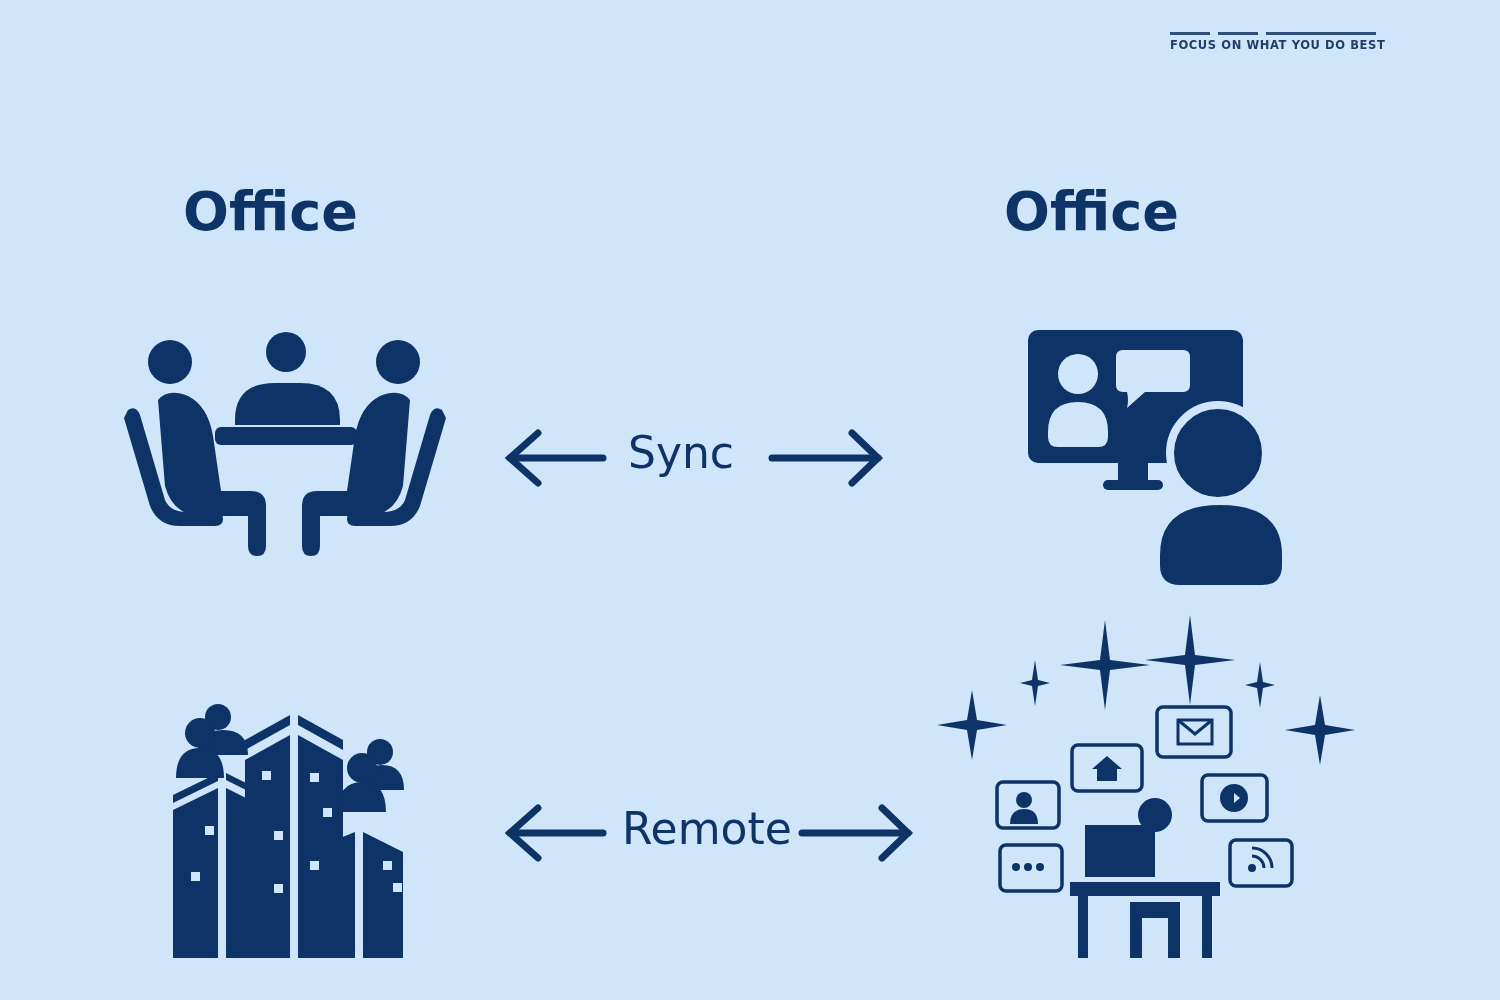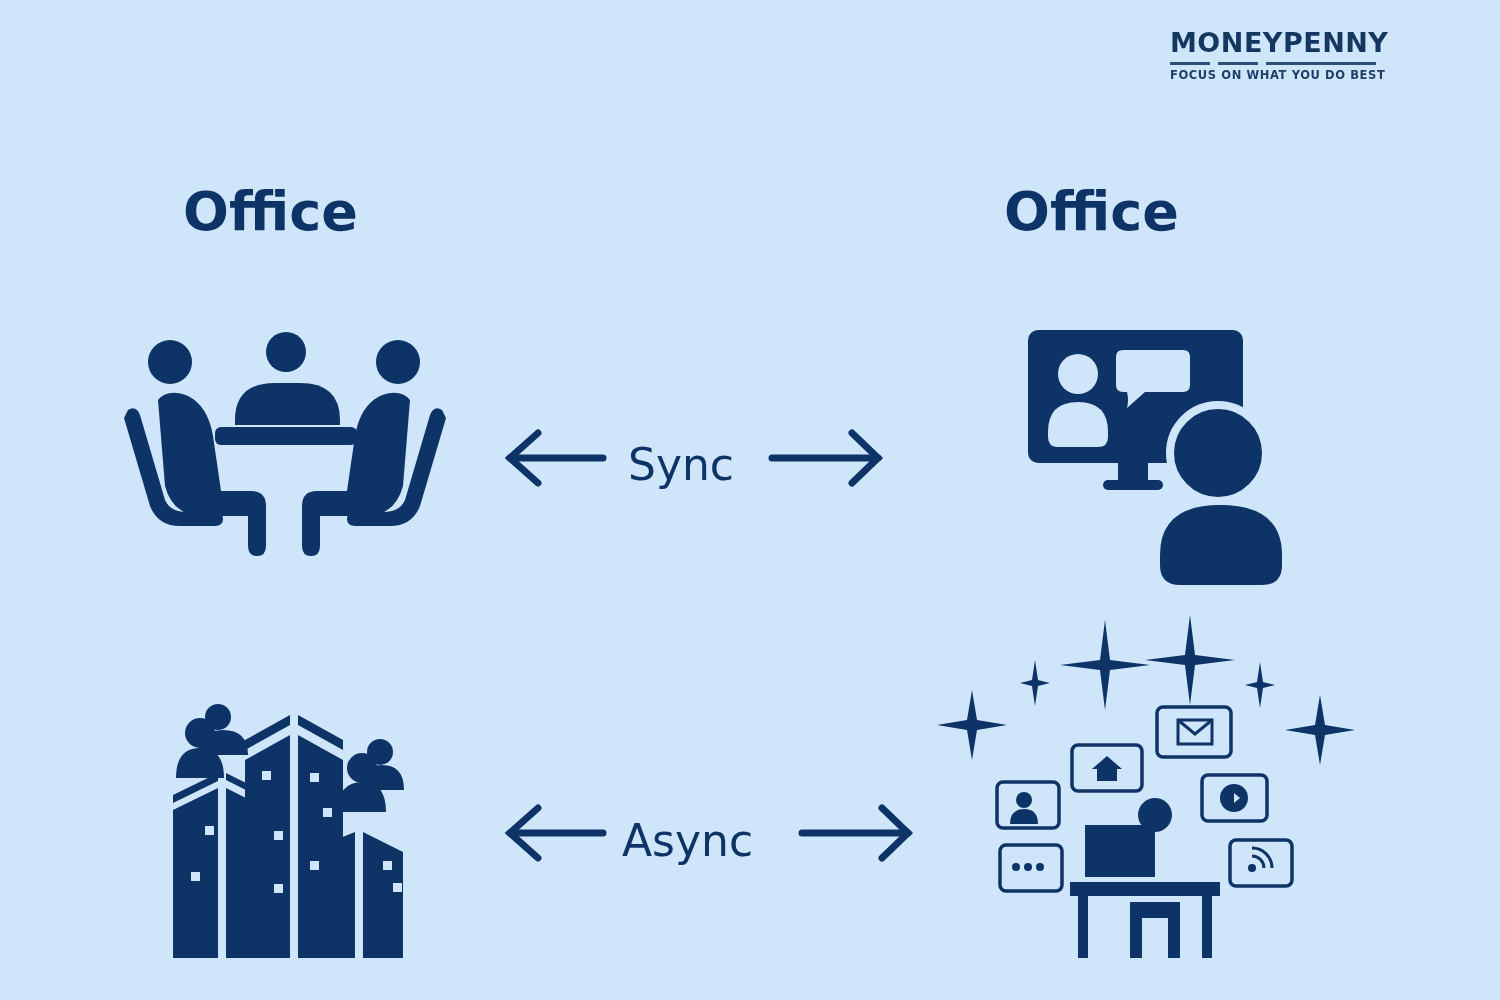--- a/index.html
+++ b/index.html
@@ -4,28 +4,27 @@
 <style>
   html,body{margin:0;padding:0;}
   body{width:1500px;height:1000px;background:#cfe6fa;position:relative;overflow:hidden;font-family:"DejaVu Sans","Liberation Sans",sans-serif;color:#0e3366;}
   .abs{position:absolute;}
   .logo{left:1170px;top:28px;width:230px;}
   .logo-name{font-size:27px;font-weight:bold;letter-spacing:0.5px;color:#14365f;line-height:30px;}
   .logo-rule{margin-top:4px;height:3px;display:flex;gap:8px;}
   .logo-rule span{display:block;height:3px;background:#2d4f7a;}
   .logo-tag{margin-top:3px;font-size:11.5px;font-weight:bold;letter-spacing:0.6px;color:#1f3f68;}
   .col-title{font-size:54px;font-weight:600;color:#0e3366;}
-  .arrow-label{font-size:44px;color:#0e3366;margin-top:12px;}
+  .arrow-label{font-size:44px;color:#0e3366;}
   svg{position:absolute;overflow:visible;}
 </style>
 </head>
 <body>
 
 <div class="abs logo">
-  <div class="logo-name">MONEYPENNY</div>
   <div class="logo-rule">
       <span style="width:40px"></span>
       <span style="width:40px"></span>
       <span style="width:110px"></span>
     </div>
   <div class="logo-tag">FOCUS ON WHAT YOU DO BEST</div>
 </div>
 
 <div class="abs col-title" style="left:183px;top:180px;text-align:right;">Office</div>
 <div class="abs col-title" style="left:1004px;top:180px;">Office</div>
@@ -41,21 +40,21 @@
 <div class="abs arrow-label" style="left:628px;top:427px;">Sync</div>
 
 <svg style="left:500px;top:800px" width="420" height="70">
   <g stroke="#0e3366" stroke-width="7" stroke-linecap="round" fill="none">
     <line x1="10" y1="33" x2="103" y2="33"></line>
       <polyline points="38,8 10,33 38,58"></polyline>
     <line x1="302" y1="33" x2="408" y2="33"></line>
       <polyline points="382,8 408,33 382,58"></polyline>
   </g>
 </svg>
-<div class="abs arrow-label" style="left:622px;top:803px;">Async</div>
+<div class="abs arrow-label" style="left:622px;top:803px;">Remote</div>
 
 <svg style="left:120px;top:325px" width="330" height="235">
   <g fill="#0e3366">
     <circle cx="50" cy="37" r="22"></circle>
       <circle cx="166" cy="27" r="20"></circle>
       <circle cx="278" cy="37" r="22"></circle>
     <path d="M115,95 q0,-37 40,-37 h25 q40,0 40,37 v5 h-105z"></path>
     <rect x="95" y="102" width="142" height="18" rx="6"></rect>
     <path d="M38,75 q10,-12 30,-4 q20,10 25,40 l8,55 h30 q15,0 15,15 v40 q0,10 -9,10 q-9,0 -9,-10 v-30 h-45 q-30,0 -38,-30z"></path>
     <path d="M290,75 q-10,-12 -30,-4 q-20,10 -25,40 l-8,55 h-30 q-15,0 -15,15 v40 q0,10 9,10 q9,0 9,-10 v-30 h45 q30,0 38,-30z"></path>

